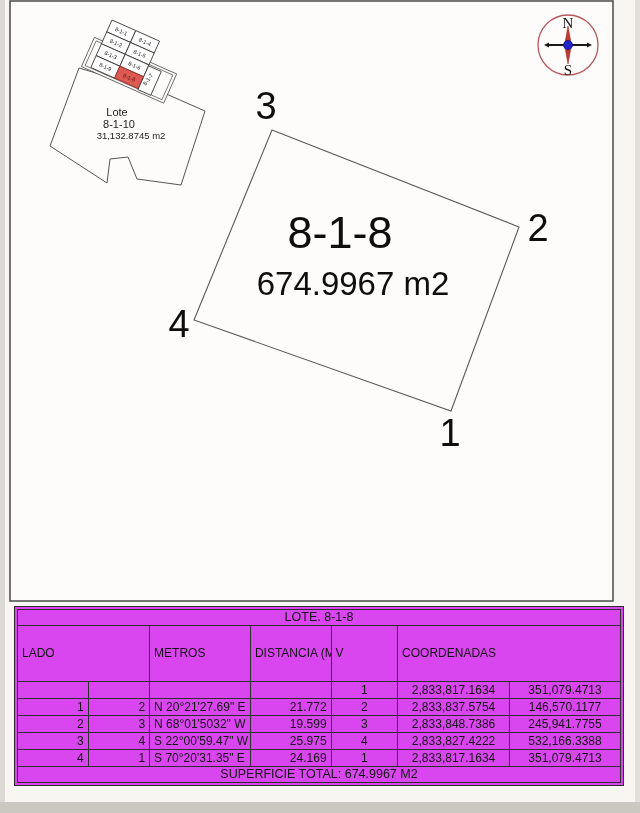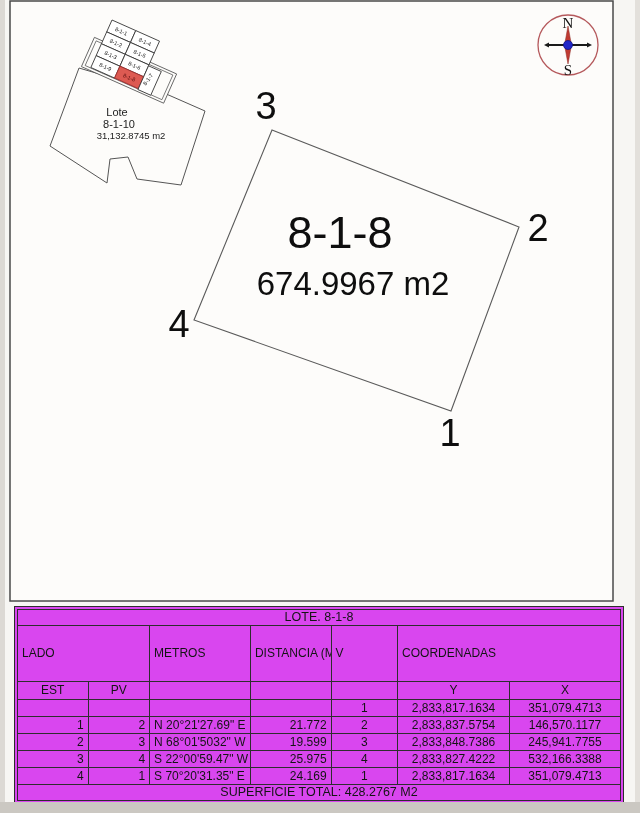--- a/index.html
+++ b/index.html
@@ -125,29 +125,20 @@
       <tr>
         <td class="title-cell" colspan="7">LOTE. 8-1-8</td>
       </tr>
       <tr>
         <td class="head-cell" colspan="2">LADO</td>
         <td class="head-cell">METROS</td>
         <td class="head-cell head-dist">DISTANCIA (METROS)</td>
         <td class="head-cell">V</td>
         <td class="head-cell" colspan="2">COORDENADAS</td>
       </tr>
-      <tr>
-        <td class="sub-cell">EST</td>
-        <td class="sub-cell">PV</td>
-        <td class="sub-cell"></td>
-        <td class="sub-cell"></td>
-        <td class="sub-cell"></td>
-        <td class="sub-cell">Y</td>
-        <td class="sub-cell">X</td>
-      </tr>
       <tr class="data-row">
         <td class="c-est"></td>
         <td class="c-pv"></td>
         <td class="c-rumbo"></td>
         <td class="c-dist"></td>
         <td class="c-v">1</td>
         <td class="c-y">2,833,817.1634</td>
         <td class="c-x">351,079.4713</td>
       </tr>
       <tr class="data-row">
@@ -180,19 +171,19 @@
       <tr class="data-row">
         <td class="c-est">4</td>
         <td class="c-pv">1</td>
         <td class="c-rumbo">S 70°20'31.35" E</td>
         <td class="c-dist">24.169</td>
         <td class="c-v">1</td>
         <td class="c-y">2,833,817.1634</td>
         <td class="c-x">351,079.4713</td>
       </tr>
       <tr>
-        <td class="footer-cell" colspan="7">SUPERFICIE TOTAL: 428.2767 M2</td>
+        <td class="footer-cell" colspan="7">SUPERFICIE TOTAL: 674.9967 M2</td>
       </tr>
     </tbody>
   </table>
 </div>
 
 <div class="bottom-shade"></div>
 
 </body></html>

